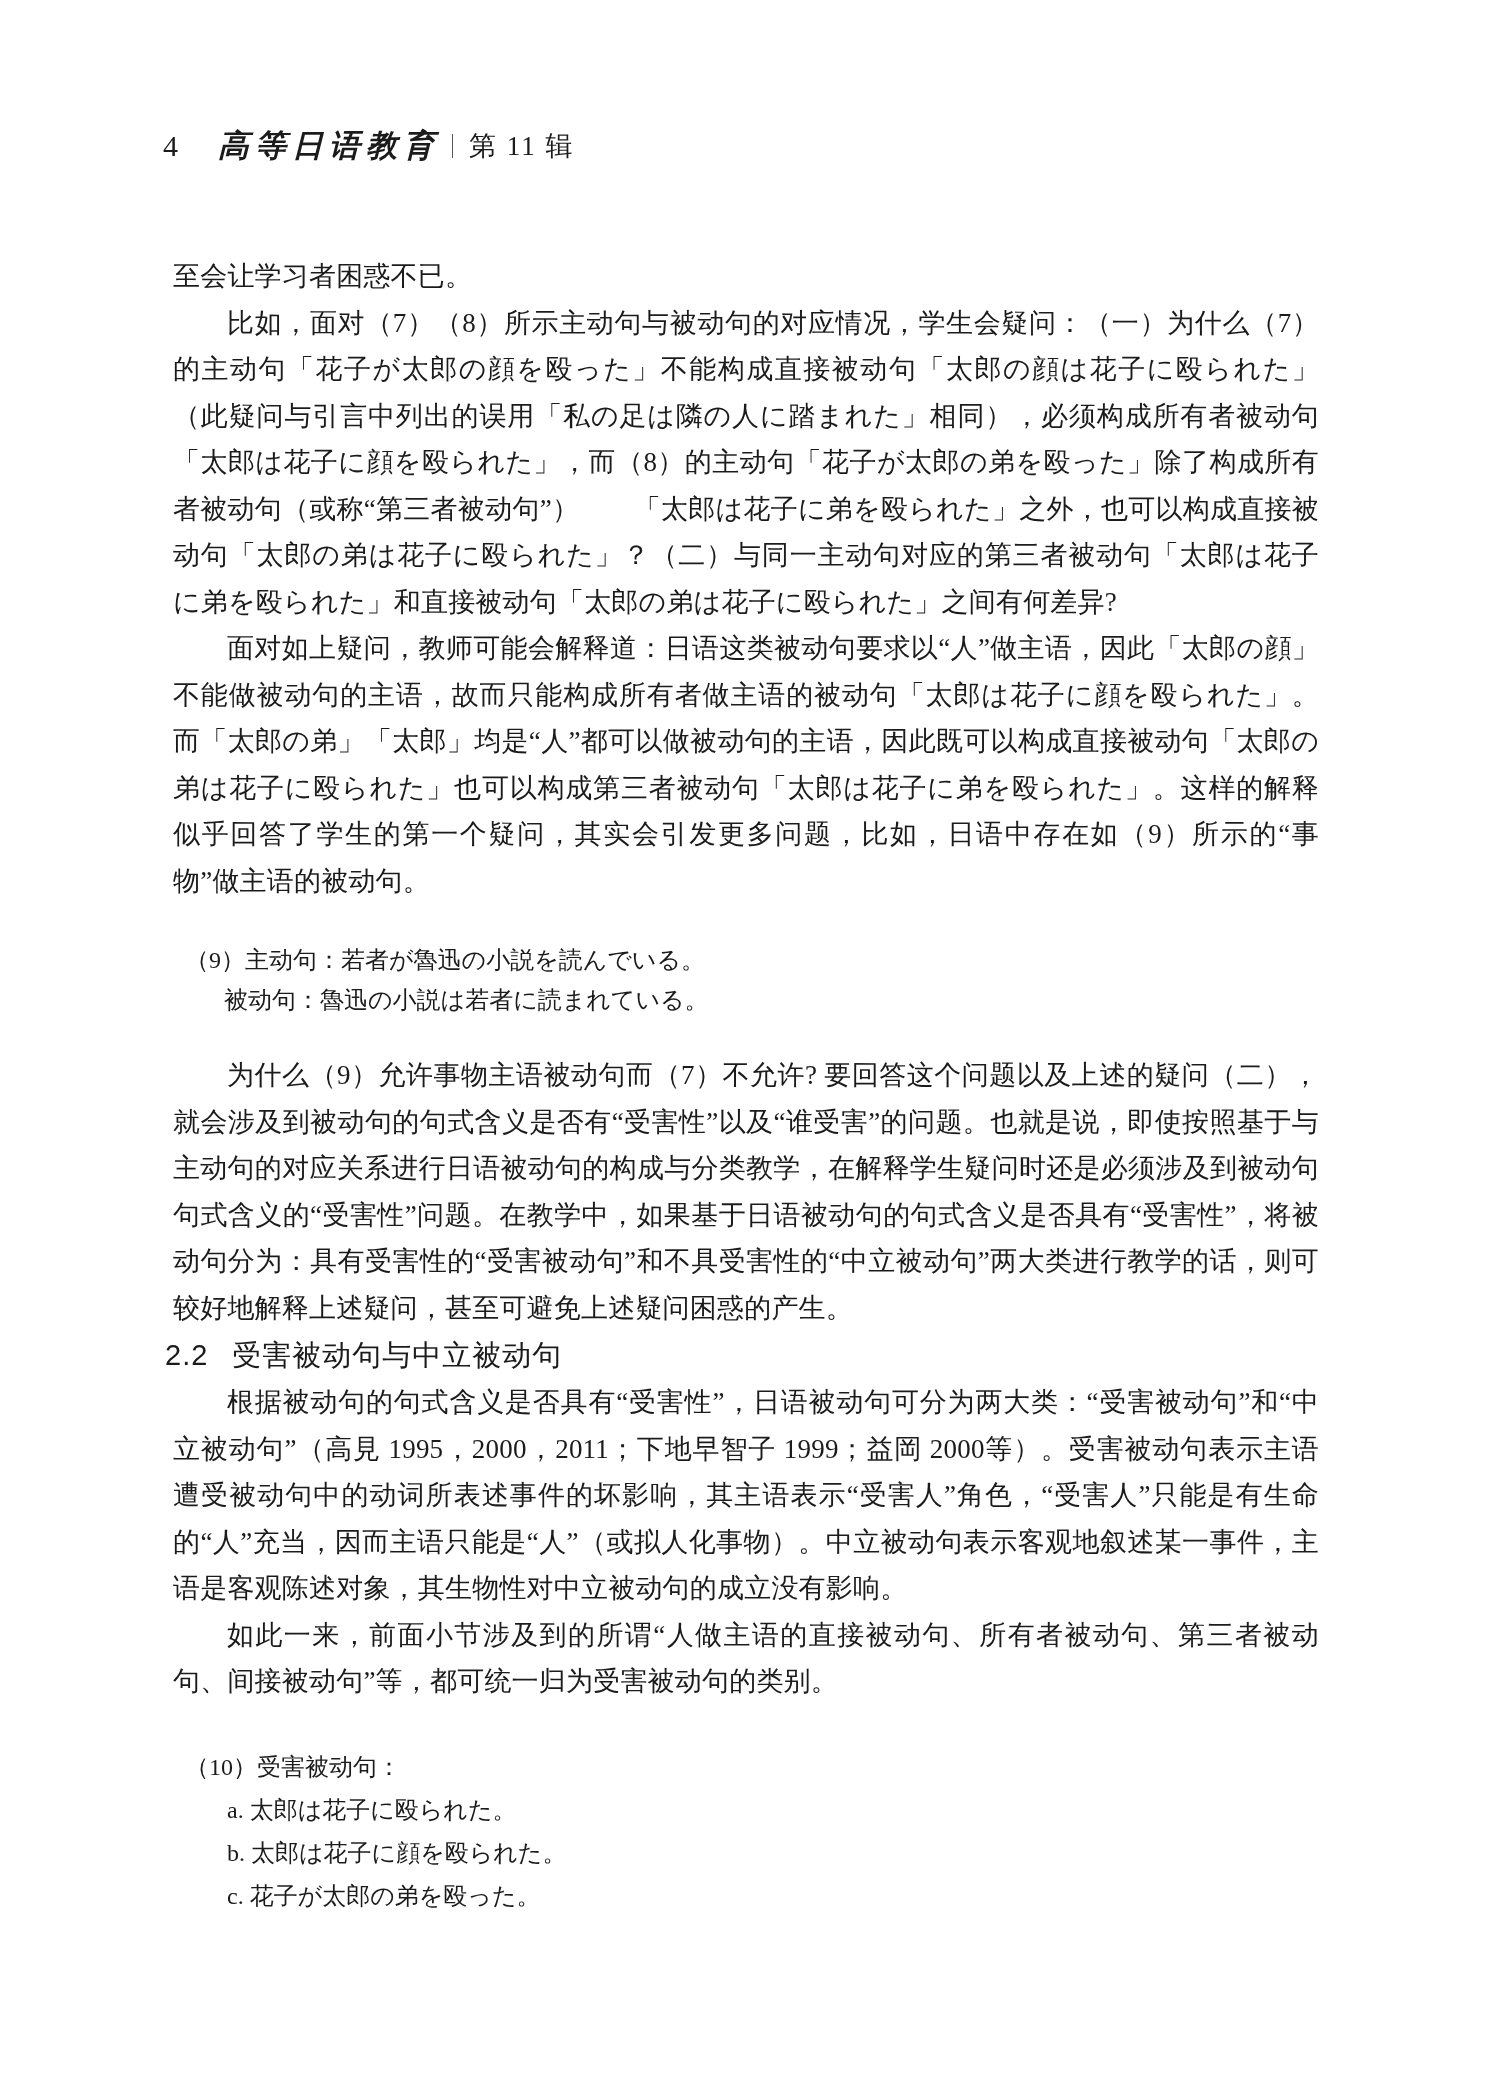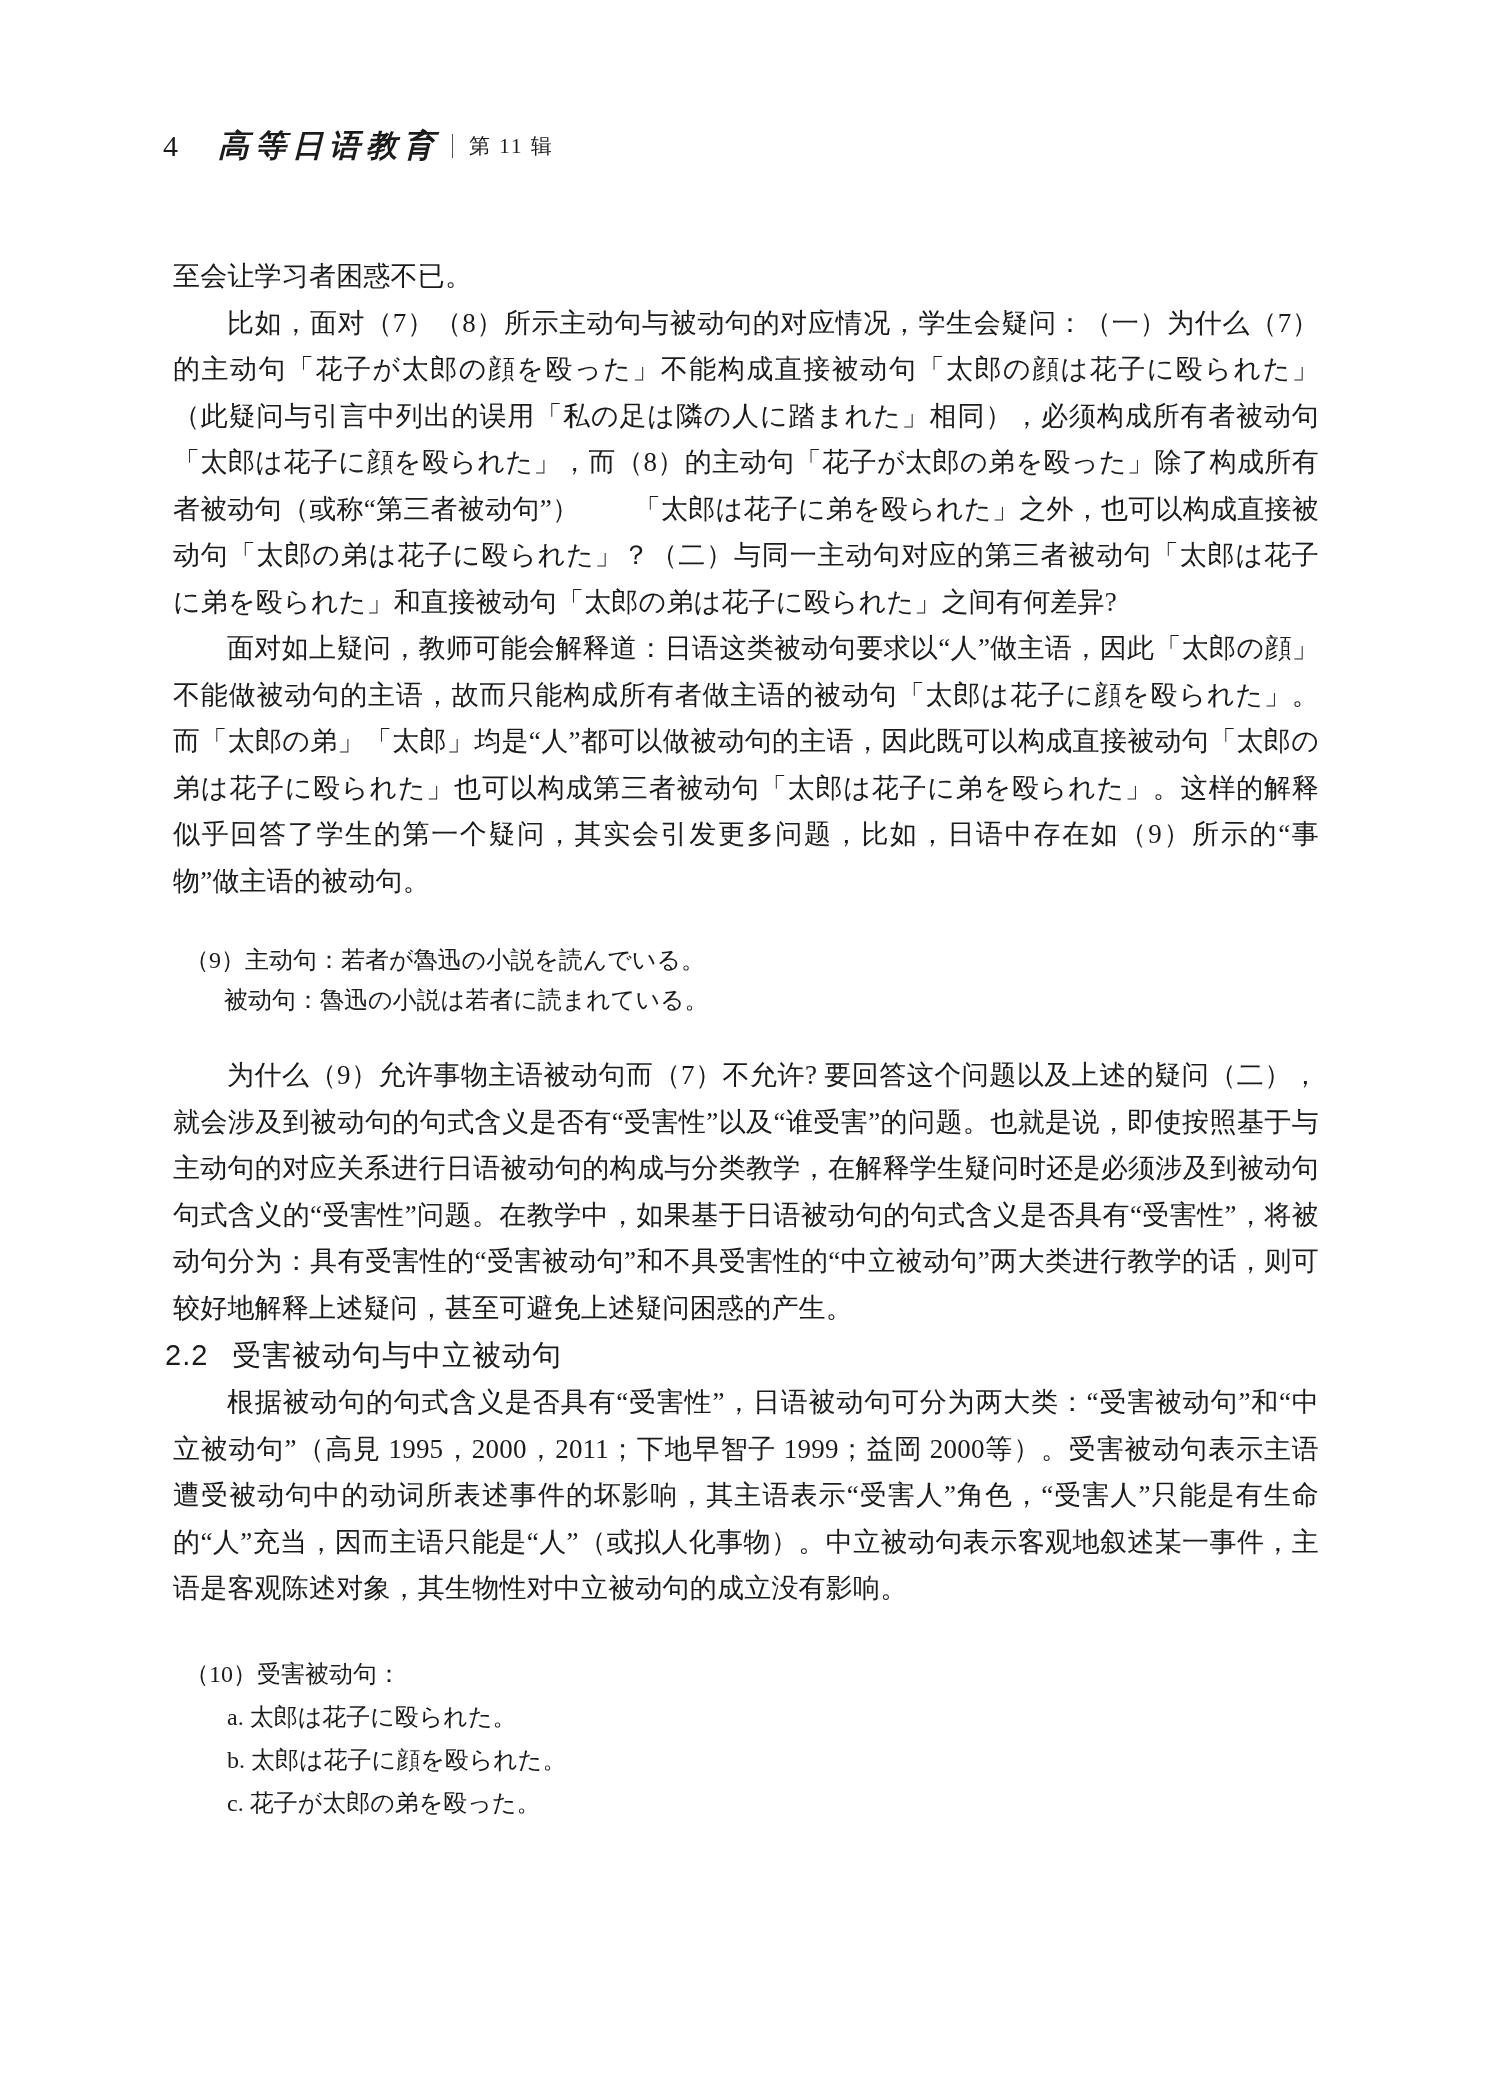--- a/index.html
+++ b/index.html
@@ -38,21 +38,21 @@
     font-style: italic;
     letter-spacing: 6px;
   }
   .head-divider {
     width: 1px;
     height: 24px;
     background: #555;
     margin: 0 16px 0 12px;
   }
   .issue-label {
-    font-size: 21px;
+    font-size: 27px;
     line-height: 32px;
     letter-spacing: 2px;
   }
 
   
   .main { margin-top: 91px; width: 1146px; }
   p.body-para {
     margin: 0;
     font-size: 27px;
     line-height: 46.5px;
@@ -119,20 +119,21 @@
     </div>
 
     <p class="body-para indent">为什么（9）允许事物主语被动句而（7）不允许? 要回答这个问题以及上述的疑问（二），就会涉及到被动句的句式含义是否有“受害性”以及“谁受害”的问题。也就是说，即使按照基于与主动句的对应关系进行日语被动句的构成与分类教学，在解释学生疑问时还是必须涉及到被动句句式含义的“受害性”问题。在教学中，如果基于日语被动句的句式含义是否具有“受害性”，将被动句分为：具有受害性的“受害被动句”和不具受害性的“中立被动句”两大类进行教学的话，则可较好地解释上述疑问，甚至可避免上述疑问困惑的产生。</p>
 
     <div class="section-heading">
       <span class="sec-num">2.2</span><span>受害被动句与中立被动句</span>
     </div>
 
     <p class="body-para indent">根据被动句的句式含义是否具有“受害性”，日语被动句可分为两大类：“受害被动句”和“中立被动句”（高見 1995，2000，2011；下地早智子 1999；益岡 2000等）。受害被动句表示主语遭受被动句中的动词所表述事件的坏影响，其主语表示“受害人”角色，“受害人”只能是有生命的“人”充当，因而主语只能是“人”（或拟人化事物）。中立被动句表示客观地叙述某一事件，主语是客观陈述对象，其生物性对中立被动句的成立没有影响。</p>
 
+    <p class="body-para indent">如此一来，前面小节涉及到的所谓“人做主语的直接被动句、所有者被动句、第三者被动句、间接被动句”等，都可统一归为受害被动句的类别。</p>
 
     <div class="example example-10">
       <div class="ex-label">（10）受害被动句：</div>
       <div class="ex-item">a. 太郎は花子に殴られた。</div>
       <div class="ex-item">b. 太郎は花子に顔を殴られた。</div>
       <div class="ex-item">c. 花子が太郎の弟を殴った。</div>
     </div>
 
   </div>
 </div>

